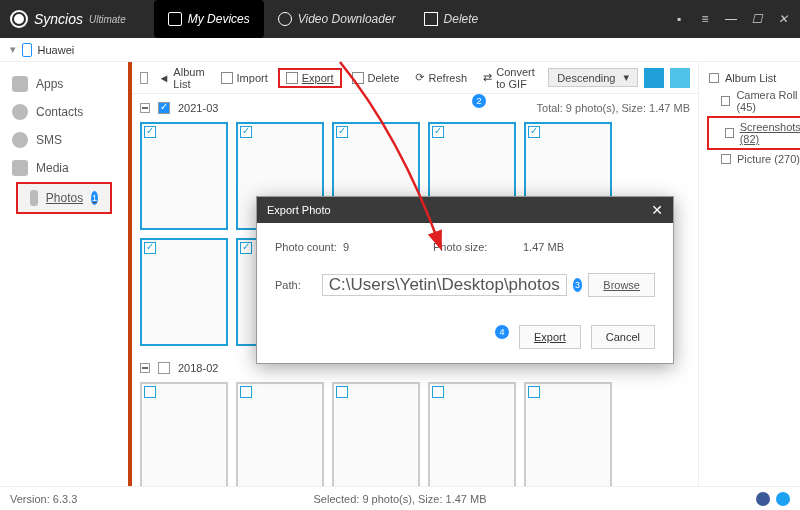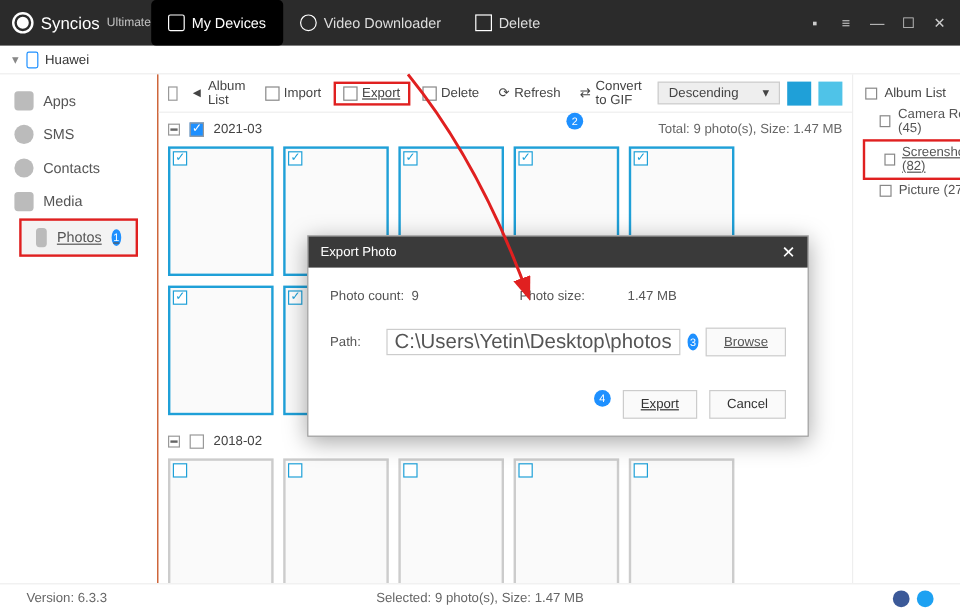--- a/index.html
+++ b/index.html
@@ -1,57 +1,57 @@
 <!DOCTYPE html>
 <html><head>
 <meta charset="utf-8">
 <style>
 * { box-sizing: border-box; margin: 0; padding: 0; font-family: "Segoe UI", Arial, sans-serif; }
 body { width: 800px; height: 510px; background: #fff; overflow: hidden; font-size: 12px; color: #333; position: relative; }
-.titlebar { height: 38px; background: #2b2b2b; color: #fff; display: flex; align-items: center; padding: 0 10px; }
+.titlebar { height: 38px; background: #2b2b2b; color: #fff; display: flex; align-items: center; padding: 0 10px; font-style: italic; }
 .logo { display: flex; align-items: center; gap: 6px; font-size: 14px; }
 .logo-icon { width: 18px; height: 18px; background: #fff; border-radius: 50%; position: relative; }
 .logo-icon::after { content:""; position:absolute; width: 10px; height: 10px; border-radius:50%; border: 2px solid #2b2b2b; top:2px; left:2px; }
-.tabs { display: flex; gap: 0; }
+.tabs { display: flex; margin-left: 28px; gap: 0; }
 .tab { height: 38px; display: flex; align-items: center; gap: 6px; padding: 0 14px; color: #ddd; font-size: 12px; }
 .tab.active { background: #000; color: #fff; border-radius: 4px; }
 .tab .ticon { width: 14px; height: 14px; display:inline-block; }
 .winctrl { margin-left: auto; display: flex; gap: 12px; align-items: center; color:#ccc; }
 .winctrl span { width: 14px; text-align:center; cursor:pointer; }
 .subhead { height: 24px; display:flex; align-items:center; padding: 0 10px; border-bottom: 1px solid #eee; font-size:11px; }
 .dev-icon { width:10px; height:14px; border:1px solid #1e90ff; border-radius:2px; margin-right:6px; }
 .main { display:flex; height: 424px; }
-.sidebar { width: 132px; border-right:1px solid #c2410c; padding-top:8px; }
+.sidebar { width: 132px; border-right:4px solid #c2410c; padding-top:8px; }
 .sidebar-item { display:flex; align-items:center; gap:8px; padding:6px 12px; color:#555; cursor:pointer; }
 .sidebar-item .sicon { width:16px; height:16px; background:#bbb; border-radius:3px; }
 .sidebar-item.sel { background:#f3f3f3; }
 .hl-red { border: 2px solid #e02020; text-decoration: underline; }
 .content { flex:1; display:flex; }
 .center { flex:1; overflow:hidden; }
 .toolbar { height:32px; border-bottom:1px solid #eee; display:flex; align-items:center; padding:0 8px; gap:4px; font-size:11px; color:#444; }
 .tbtn { display:flex; align-items:center; gap:4px; padding:2px 6px; cursor:pointer; }
 .tbtn .ti { width:12px; height:12px; border:1px solid #888; }
 .sortbox { margin-left:auto; display:flex; align-items:center; gap:6px; }
-.sortbtn { background:#eee; border:1px solid #ccc; padding:2px 8px; font-size:11px; display:flex; align-items:center; gap:20px; }
+.sortbtn { background:#eee; border:1px solid #ccc; padding:2px 8px; font-size:11px; display:flex; align-items:center; gap:8px; }
 .iconsq { width:20px; height:20px; background:#1fa0d8; display:inline-block; }
 .section { padding:4px 8px; }
 .sechead { display:flex; align-items:center; gap:8px; padding:4px 0; font-size:11px; color:#444; }
 .chk { width:12px; height:12px; border:1px solid #999; background:#fff; display:inline-block; }
 .chk.on { background:#1e90ff; position:relative; }
 .chk.on::after { content:"✓"; color:#fff; position:absolute; top:-2px; left:1px; font-size:10px; }
 .secinfo { margin-left:auto; color:#666; }
 .thumbs { display:flex; gap:8px; flex-wrap:wrap; padding:4px 0;}
 .thumb { width:88px; height:108px; border:2px solid #1fa0d8; background:#fafafa; position:relative; }
 .thumb.un { border-color:#ccc; }
 .thumb .tc { position:absolute; top:2px; left:2px; width:12px; height:12px; border:1px solid #1fa0d8; background:#fff;}
 .thumb .tc.on::after{content:"✓"; color:#1fa0d8; font-size:10px; position:absolute; top:-2px; left:1px;}
 .rightbar { width:138px; border-left:1px solid #eee; padding:8px 6px; }
 .rightbar .hdr { display:flex; align-items:center; gap:6px; font-size:11px; color:#444; padding:2px 4px; }
 .rightbar .item { display:flex; align-items:center; gap:6px; font-size:11px; color:#555; padding:3px 16px; }
-.footer { height:24px; border-top:1px solid #eee; display:flex; align-items:center; padding:0 22px; font-size:11px; color:#666; position:absolute; bottom:0; left:0; right:0; background:#fff;}
+.footer { height:24px; border-top:1px solid #eee; display:flex; align-items:center; padding:0 10px; font-size:11px; color:#666; position:absolute; bottom:0; left:0; right:0; background:#fff;}
 .footer .mid { position:absolute; left:50%; transform:translateX(-50%); }
 .footer .socs { margin-left:auto; display:flex; gap:6px;}
 .soc { width:14px; height:14px; border-radius:50%; background:#1da1f2; }
 .soc.fb{ background:#3b5998;}
 .step { width:14px; height:14px; border-radius:50%; background:#1e90ff; color:#fff; font-size:9px; display:inline-flex; align-items:center; justify-content:center; }
 .dialog { position:absolute; top:196px; left:256px; width:418px; background:#fff; box-shadow:0 4px 18px rgba(0,0,0,0.35); border:1px solid #999; z-index:20;}
 .dlg-title { height:26px; background:#3a3a3a; color:#fff; display:flex; align-items:center; padding:0 10px; font-size:11px; }
 .dlg-title .x { margin-left:auto; cursor:pointer; font-size:14px;}
 .dlg-body { padding:14px 18px; font-size:11px; color:#555;}
 .dlg-row { display:flex; align-items:center; padding:4px 0; }
@@ -104,25 +104,25 @@
 
 <div class="main">
 
   <div class="sidebar">
     <div class="sidebar-item">
         <span class="sicon"></span>
         <span>Apps</span>
       </div>
     <div class="sidebar-item">
         <span class="sicon" style="border-radius:50%"></span>
-        <span>SMS</span>
+        <span>Contacts</span>
       </div>
     <div class="sidebar-item">
         <span class="sicon" style="border-radius:50%"></span>
-        <span>Contacts</span>
+        <span>SMS</span>
       </div>
     <div class="sidebar-item">
         <span class="sicon"></span>
         <span>Media</span>
       </div>
     <div class="sidebar-item sel hl-red" style="margin:0 16px;">
       <span class="sicon"></span>
       <span>Photos</span>
       <span class="step">1</span>
     </div>

